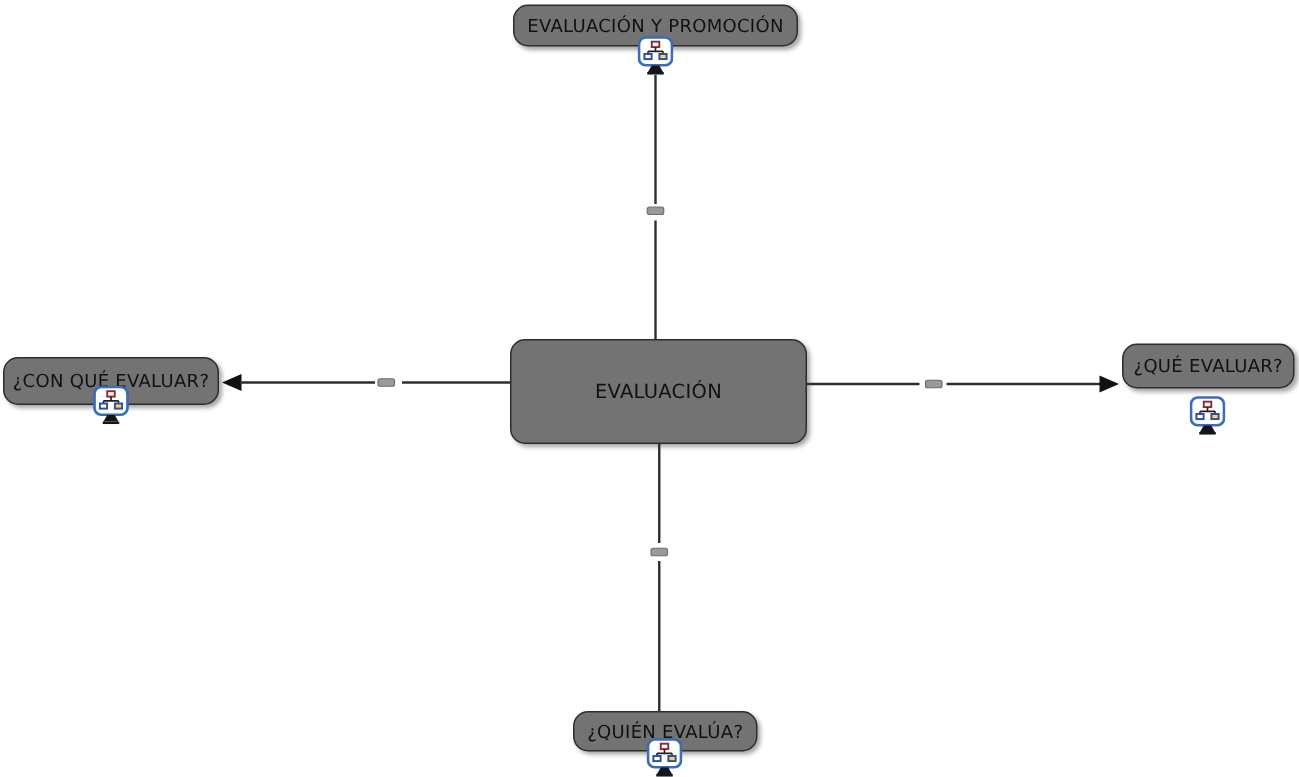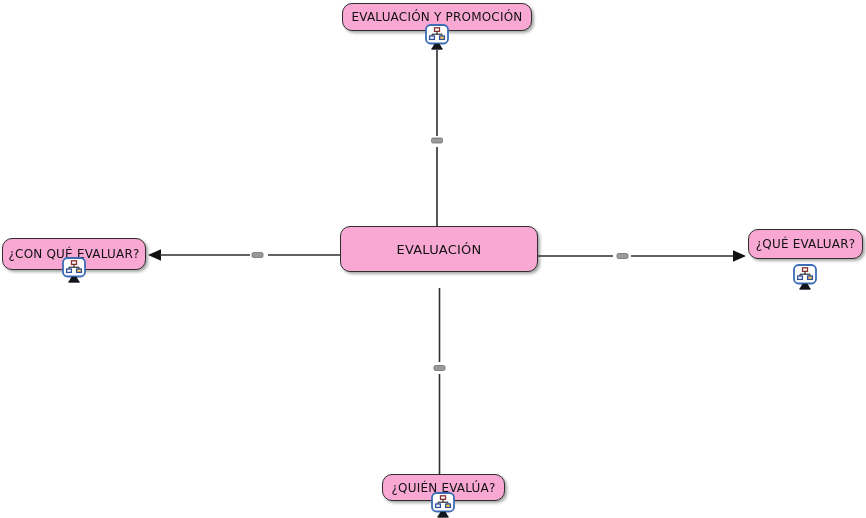--- a/index.html
+++ b/index.html
@@ -10,36 +10,36 @@
   #canvas {
     position: relative;
     width: 866px;
     height: 518px;
     background: #ffffff;
     overflow: hidden;
     font-family: "DejaVu Sans", "Liberation Sans", sans-serif;
   }
   .node {
     position: absolute;
-    background: #f9a8d4;
+    background: #737373;
     border: 1.4px solid #2e2e2e;
     border-radius: 10px;
     box-shadow: 2px 2px 3px rgba(60,60,60,0.45);
     display: flex;
     align-items: center;
     justify-content: center;
     text-align: center;
     font-size: 12px;
     color: #111111;
     letter-spacing: 0.2px;
     box-sizing: border-box;
     z-index: 2;
   }
   #node-top    { left: 342px; top: 3px;   width: 190px; height: 28px; }
-  #node-center { left: 340px; top: 226px; width: 198px; height: 46px; font-size: 13px; }
+  #node-center { left: 340px; top: 226px; width: 198px; height: 70px; font-size: 13px; }
   #node-left   { left: 2px;   top: 238px; width: 144px; height: 32px; text-align: center; }
   #node-right  { left: 748px; top: 229px; width: 115px; height: 30px; }
   #node-bottom { left: 382px; top: 474px; width: 123px; height: 27px; justify-content: center; }
 
   .res-icon {
     position: absolute;
     width: 24px;
     height: 26px;
     z-index: 3;
     cursor: pointer;

